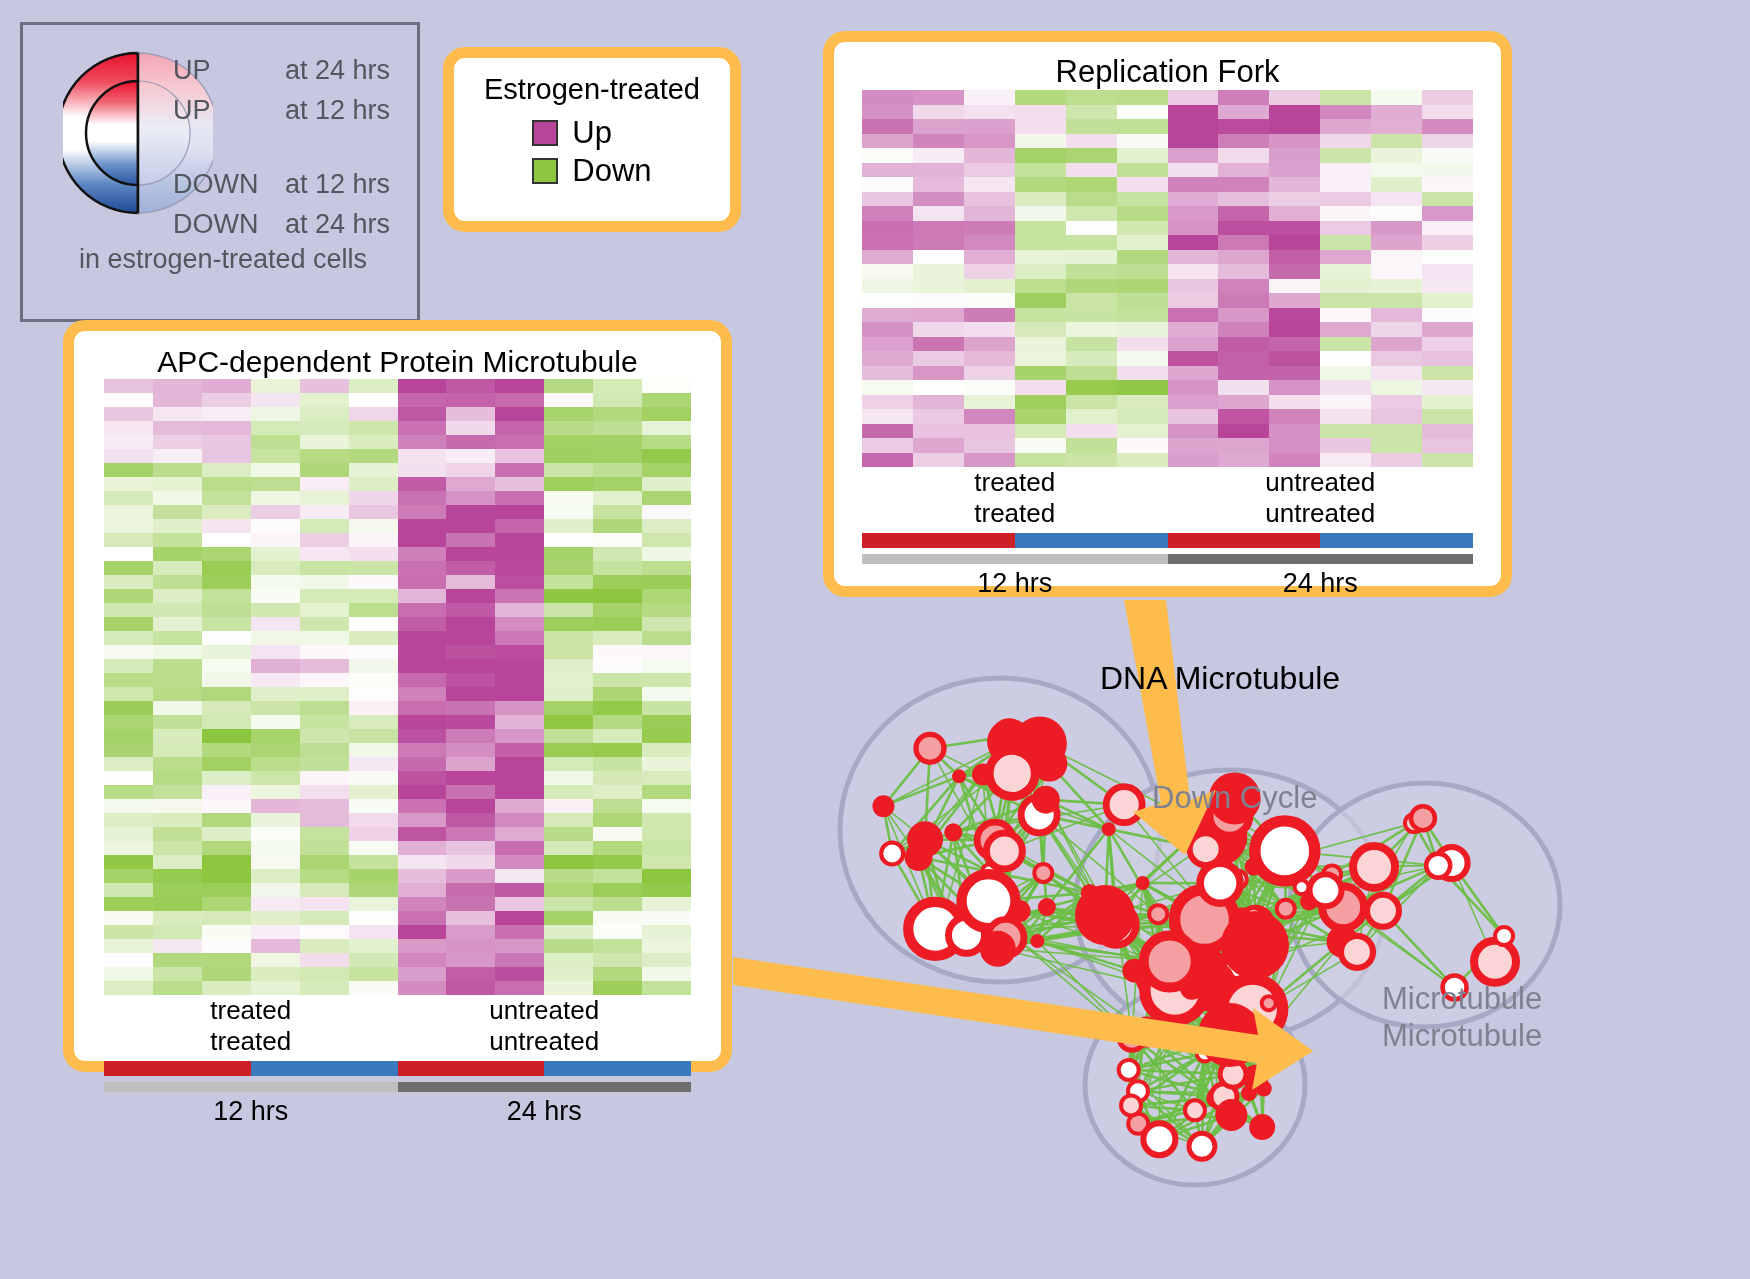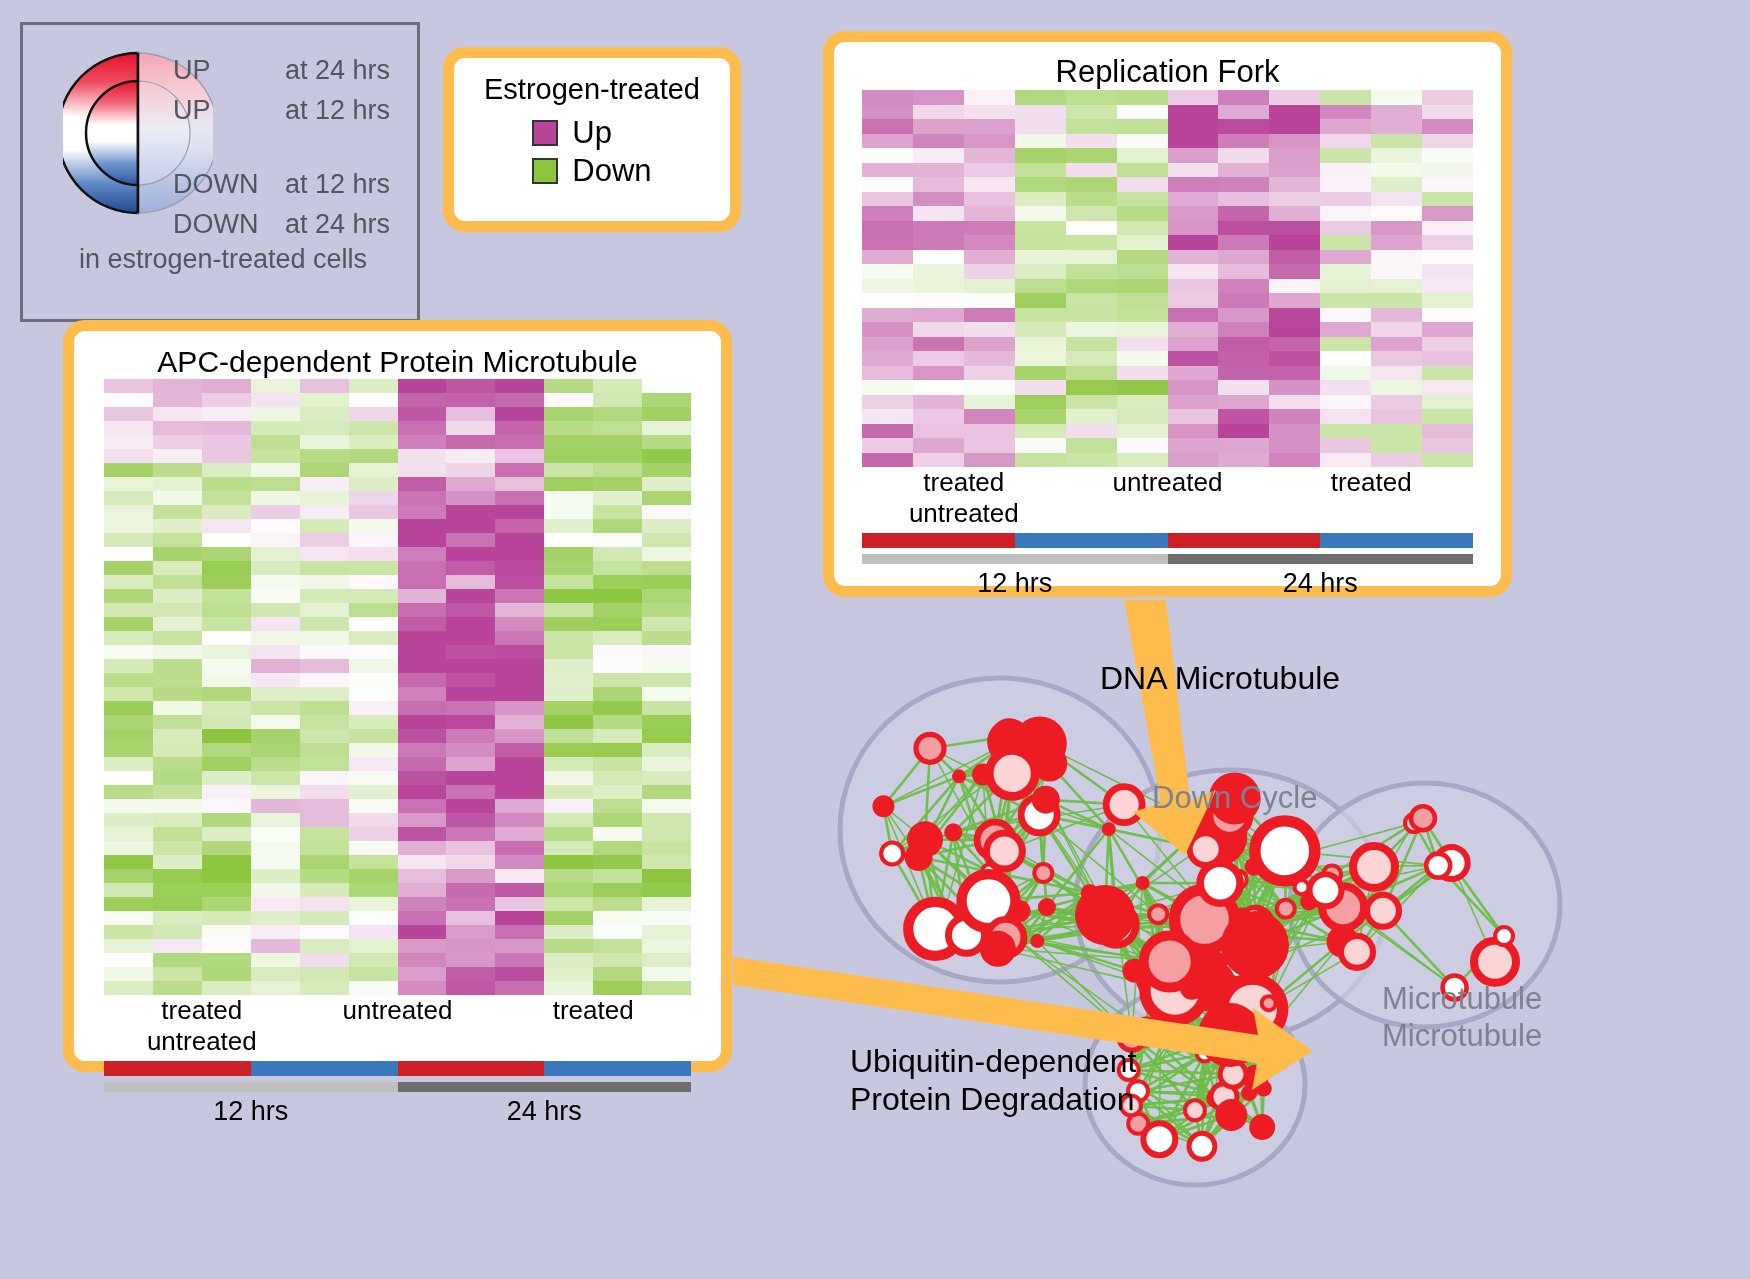--- a/index.html
+++ b/index.html
@@ -43,21 +43,21 @@
   #panel-rf{left:823px;top:31px;width:689px;height:566px;}
   #panel-apc{left:63px;top:320px;width:669px;height:752px;}
 
   .panel-title{text-align:center;font-size:31px;color:#000;}
   #panel-apc .panel-title{font-size:30px;}
 
   .hm{display:grid;width:100%;}
   .hm div{width:100%;height:100%;}
 
   .axis{position:relative;width:100%;}
-  .axis-labels{display:grid;grid-template-columns:repeat(3,1fr);}
+  .axis-labels{display:grid;grid-template-columns:repeat(2,1fr);}
   .axis-labels span{text-align:center;font-size:26px;color:#000;}
   .tbar{display:grid;grid-template-columns:repeat(4,1fr);height:15px;margin-top:4px;}
   .tbar i{display:block;height:100%;}
   .hbar{display:grid;grid-template-columns:repeat(2,1fr);height:10px;margin-top:6px;}
   .hbar i{display:block;height:100%;}
   .hlabels{display:grid;grid-template-columns:repeat(2,1fr);margin-top:4px;}
   .hlabels span{text-align:center;font-size:27px;color:#000;}
 
   
   #network{position:absolute;left:800px;top:615px;width:950px;height:664px;}
@@ -1903,18 +1903,14 @@
 
   <div class="net-cap" id="cap-dna">DNA Microtubule</div>
 
   <div class="net-cap" id="cap-cc">Down Cycle</div>
 
   <div class="net-cap" id="cap-mt">
     <div>Microtubule</div>
     <div>Microtubule</div>
   </div>
 
-  <div class="net-cap" id="cap-ub">
-    <div>Ubiquitin-dependent</div>
-    <div>Protein Degradation</div>
-  </div>
 
 </div>
 
 </body></html>

